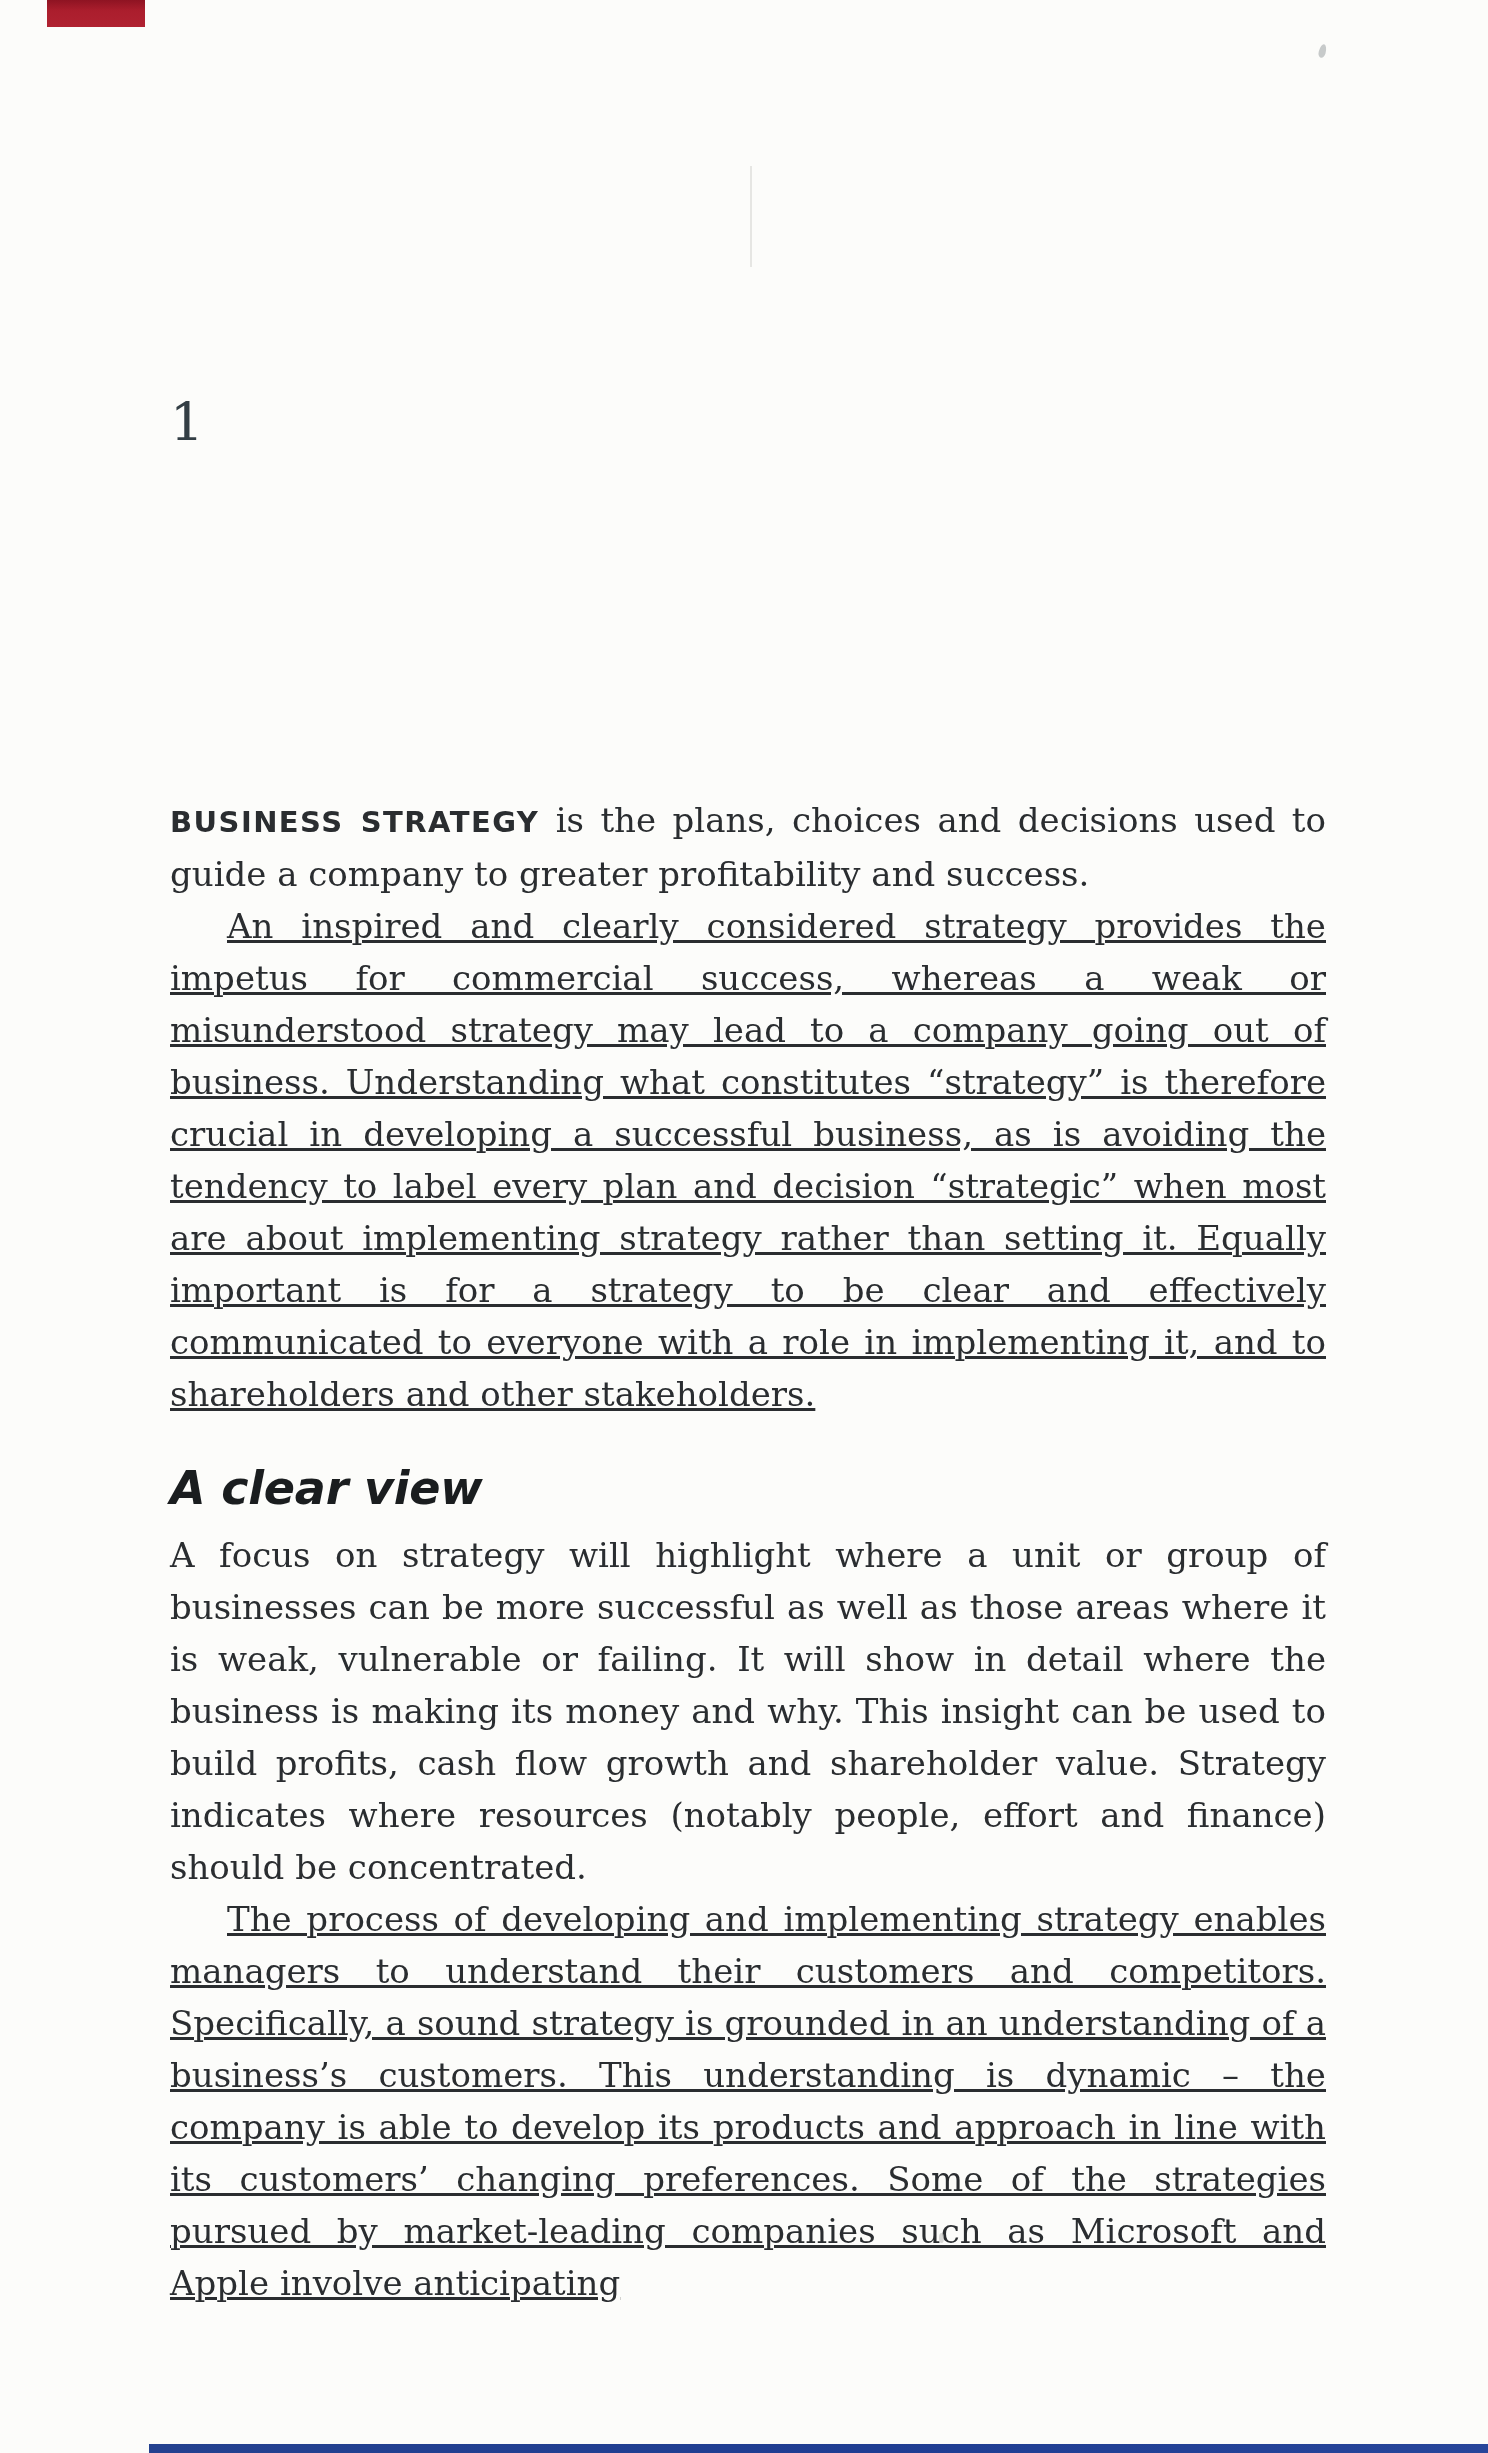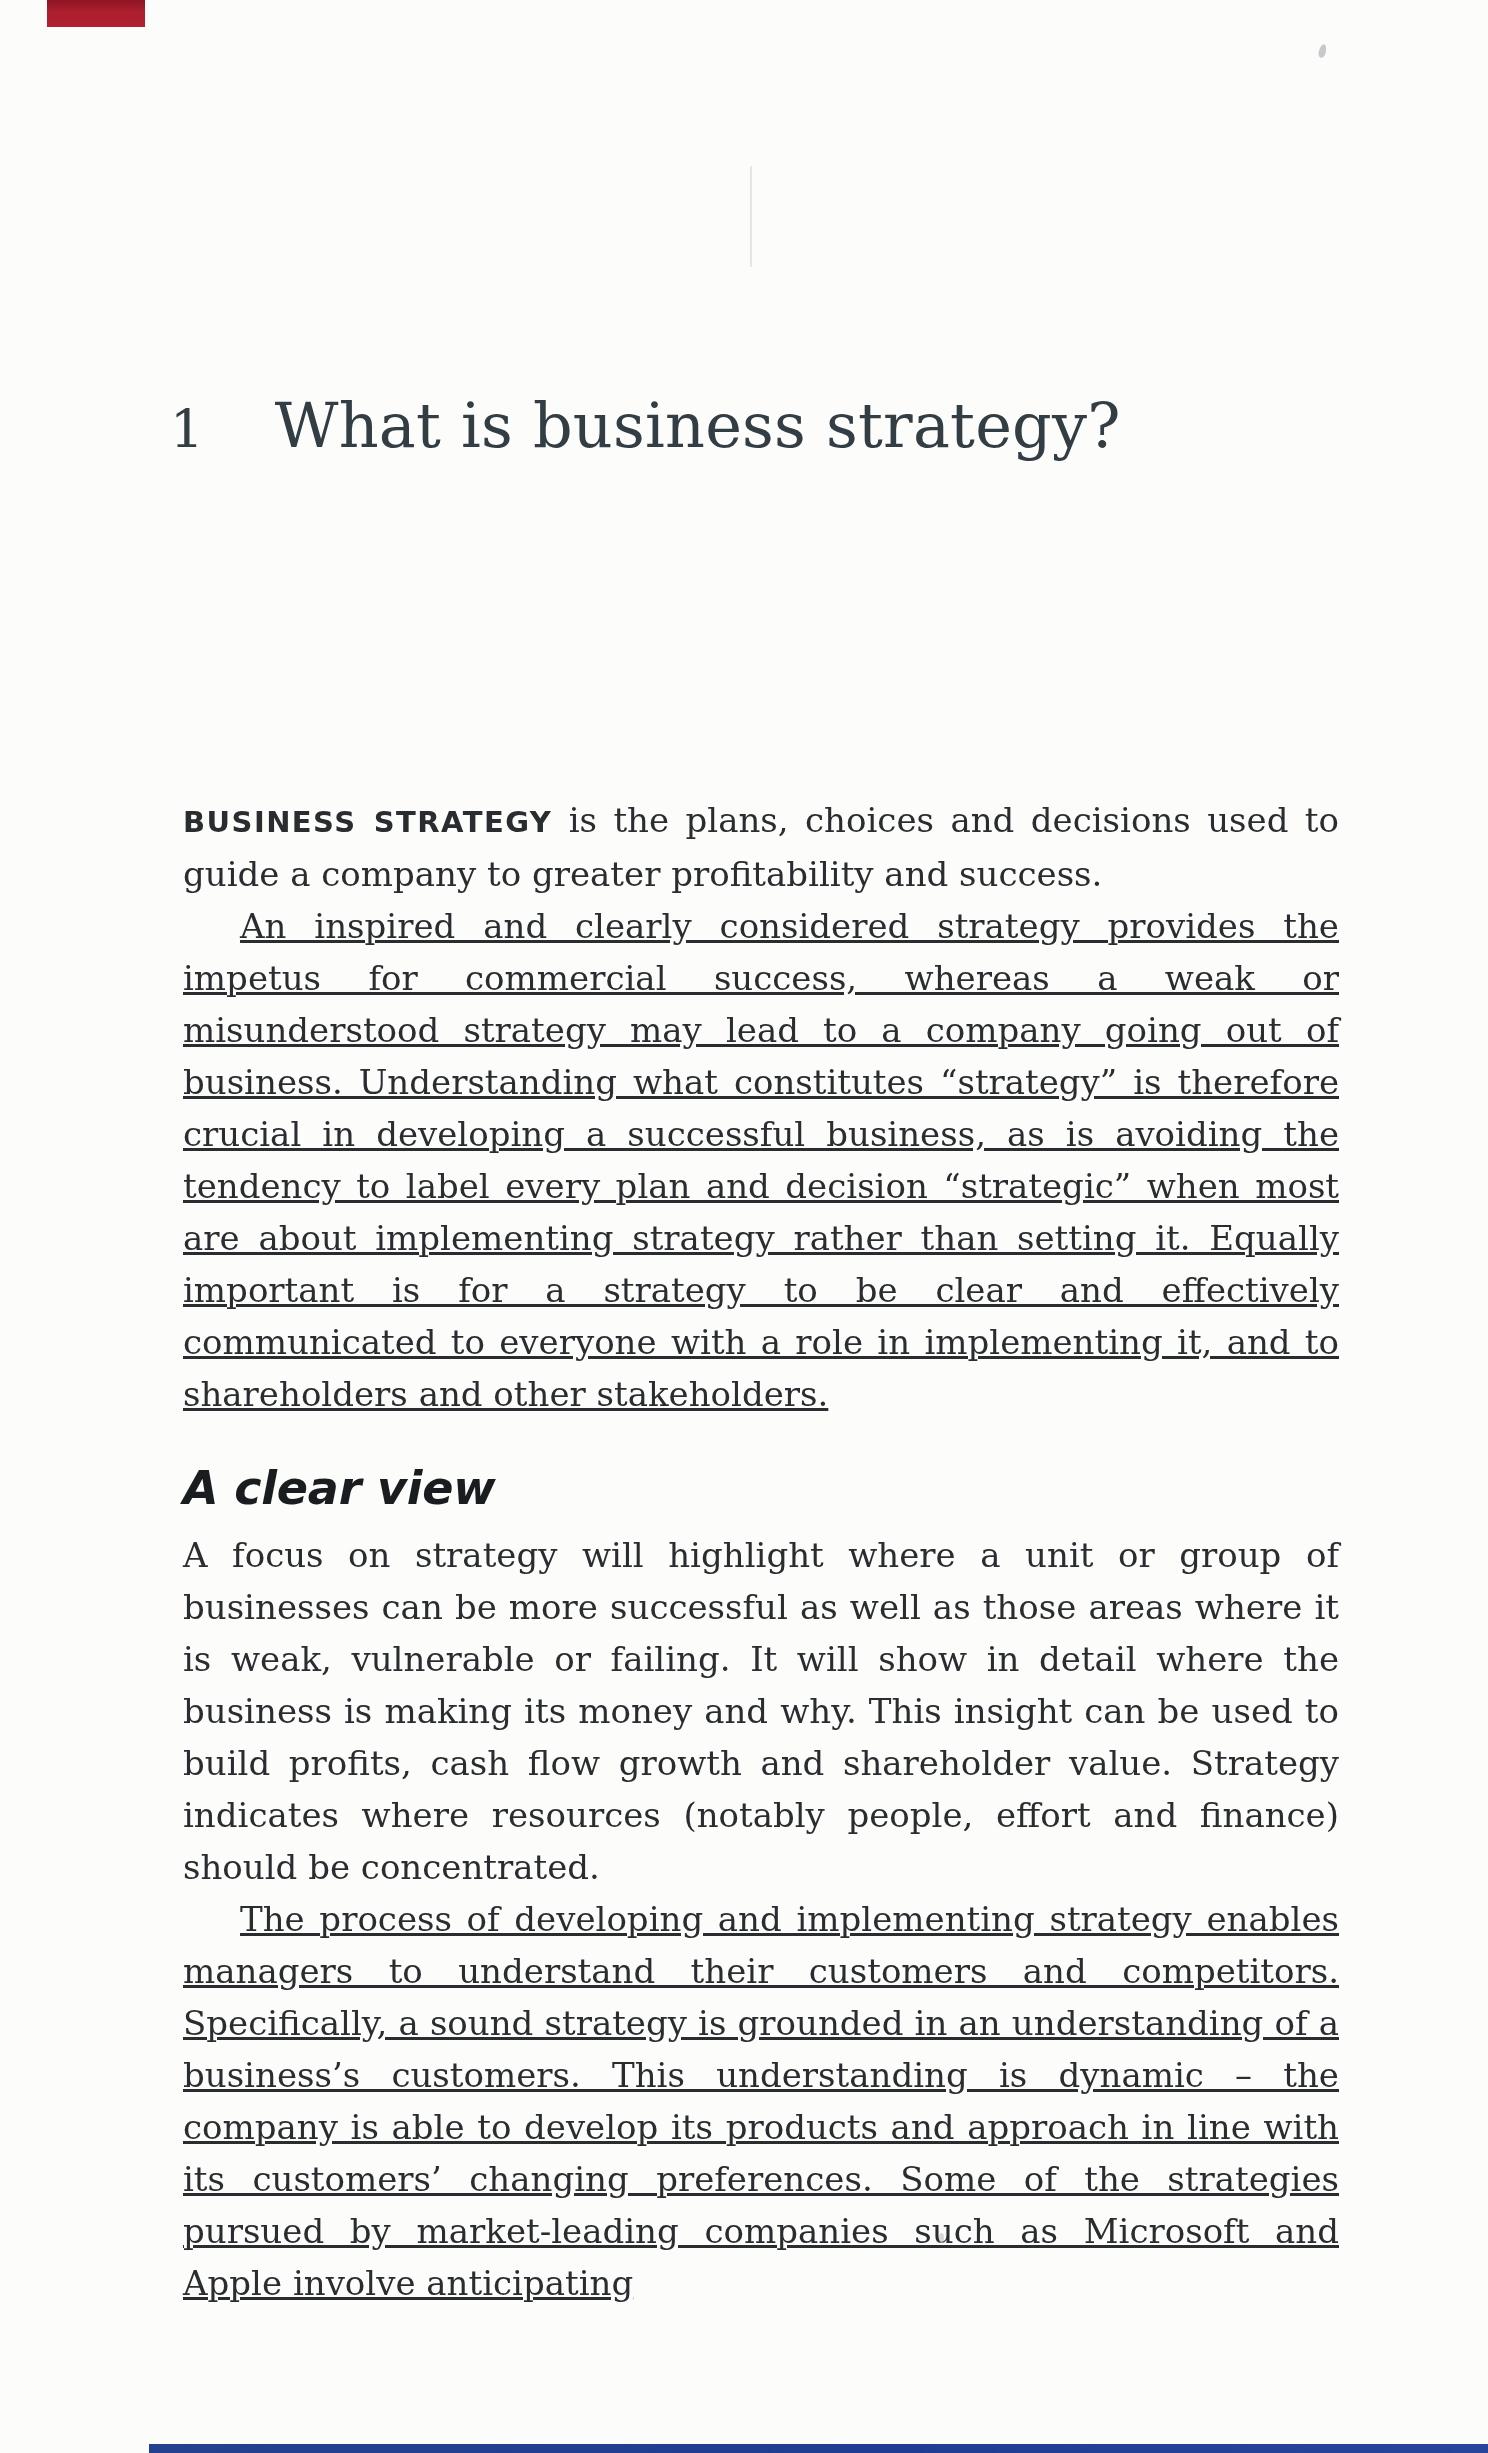--- a/index.html
+++ b/index.html
@@ -77,21 +77,21 @@
     margin: 0;
     font-size: 62px;
     font-weight: normal;
     line-height: 1;
     letter-spacing: 0.2px;
   }
 
   
   .text-block {
     position: absolute;
-    left: 183px;
+    left: 170px;
     top: 794px;
     width: 1156px;
     color: #2a2d30;
     font-size: 34px;
     line-height: 52px;
     text-align: justify;
     hyphens: none;
   }
   .para {
     margin: 0;
@@ -122,21 +122,20 @@
 <body>
 
 <div class="page">
 
   <div class="artifact artifact-red"></div>
   <div class="artifact artifact-vline"></div>
   <div class="artifact artifact-comma"></div>
 
   <header class="chapter-heading">
     <span class="chapter-number">1</span>
-    <h1 class="chapter-title">What is business strategy?</h1>
   </header>
 
   <main class="text-block">
     <p class="para"><span class="lead-in">BUSINESS STRATEGY</span><span> is the plans, choices and decisions used to guide a company to greater profitability and success.</span></p>
 
     <p class="para indent">An inspired and clearly considered strategy provides the impetus for commercial success, whereas a weak or misunderstood strategy may lead to a company going out of business. Understanding what constitutes “strategy” is therefore crucial in developing a successful business, as is avoiding the tendency to label every plan and decision “strategic” when most are about implementing strategy rather than setting it. Equally important is for a strategy to be clear and effectively communicated to everyone with a role in implementing it, and to shareholders and other stakeholders.</p>
 
     <h2 class="section-heading">A clear view</h2>
 
     <p class="para">A focus on strategy will highlight where a unit or group of businesses can be more successful as well as those areas where it is weak, vulnerable or failing. It will show in detail where the business is making its money and why. This insight can be used to build profits, cash flow growth and shareholder value. Strategy indicates where resources (notably people, effort and finance) should be concentrated.</p>

